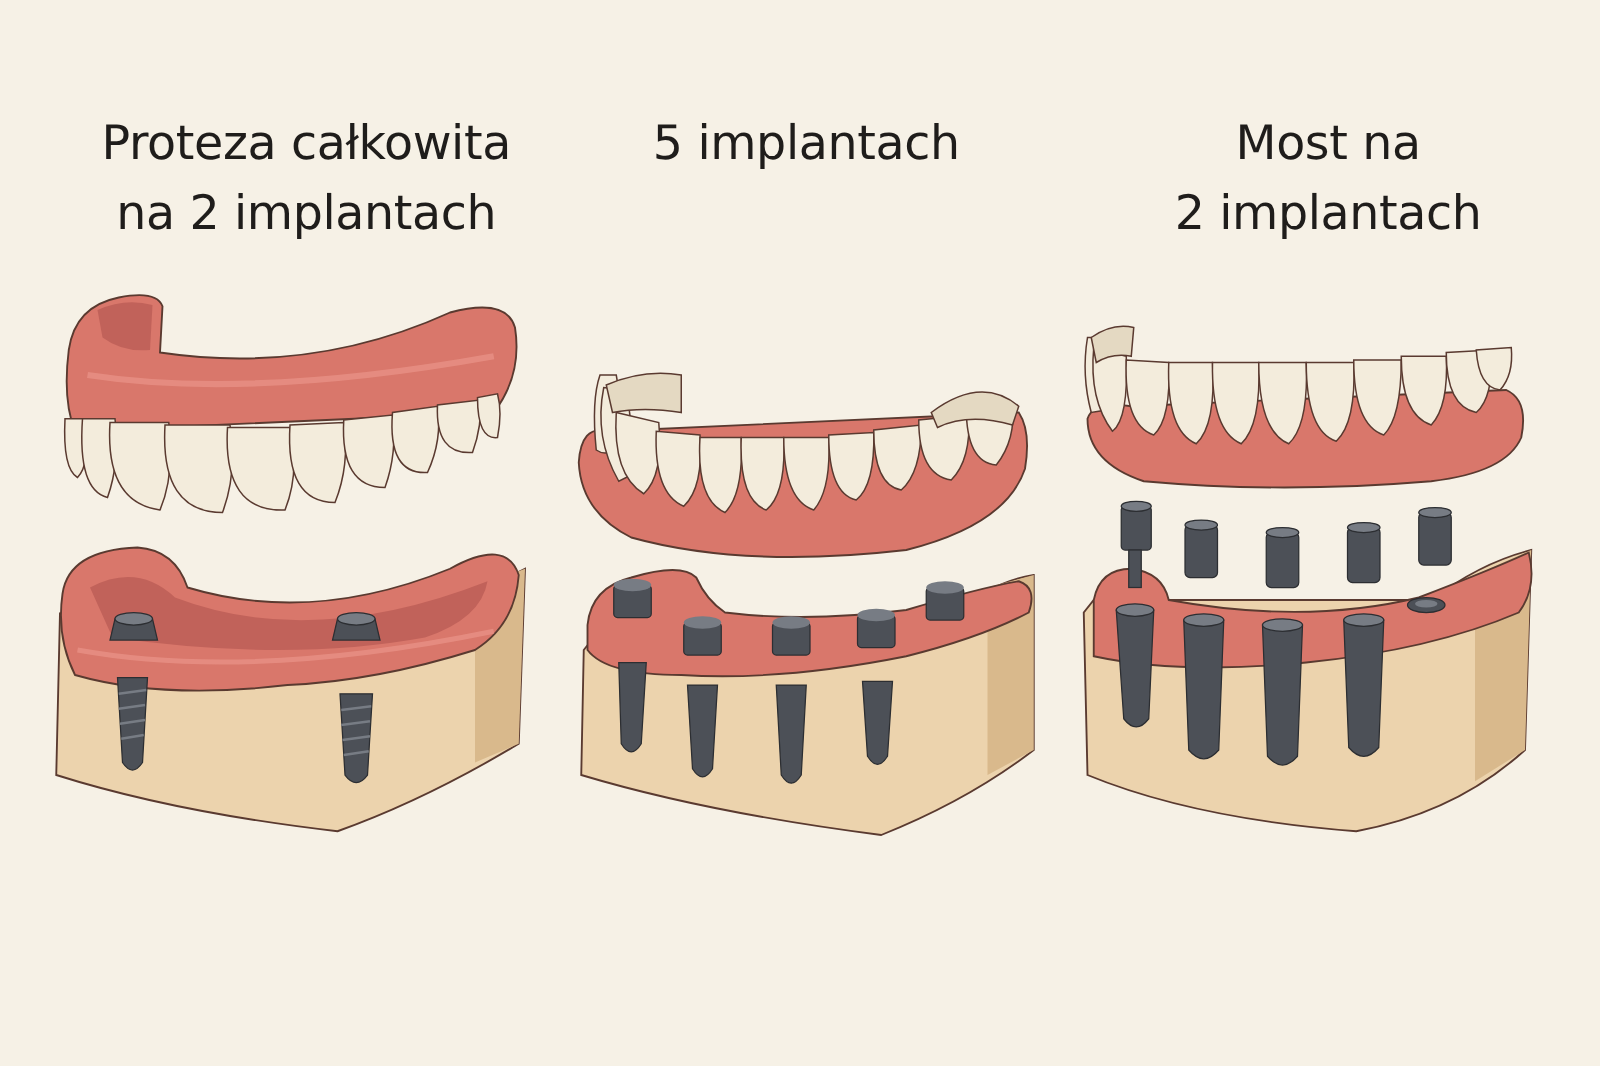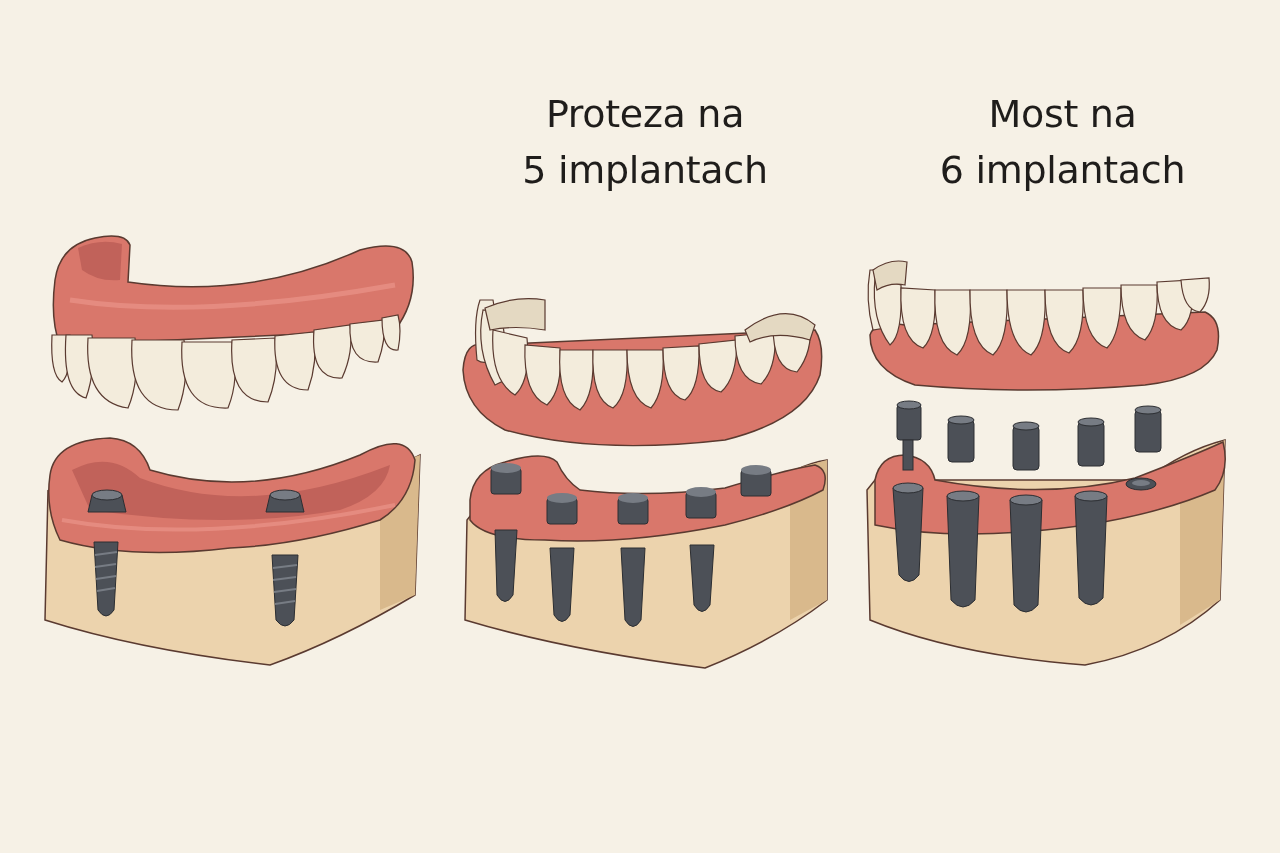--- a/index.html
+++ b/index.html
@@ -16,20 +16,24 @@
     font-size: 38px; line-height: 56px; font-weight: normal;
     letter-spacing: -0.3px;
   }
   .title span { display: block; }
   svg { position: absolute; left: 0; top: 0; overflow: visible; }
 </style>
 </head>
 <body>
 
 <div class="panel" style="left:0; width:490px;">
+  <div class="title">
+    <span>Proteza całkowita</span>
+    <span>na 2 implantach</span>
+  </div>
   <svg width="490" height="853">
 
     <g>
       <path d="M55,280 Q60,245 95,238 Q125,232 130,245 L128,282 Q250,300 360,250 Q405,238 412,262 Q418,300 395,330 L60,345 Q50,320 55,280 Z" fill="#d9776b" stroke="#5a3a30" stroke-width="1.5"></path>
       <path d="M78,248 Q100,238 122,244 L120,280 Q98,282 82,270 Z" fill="#c1625a"></path>
       <path d="M70,300 Q200,320 395,285" stroke="#ec9a8e" stroke-width="5" fill="none" opacity="0.6"></path>
 
       <g fill="#f3ecdc" stroke="#5a3a30" stroke-width="1.2">
         <path d="M52,335 Q50,375 62,382 Q72,372 70,335 Z"></path>
         <path d="M66,335 Q62,392 86,398 Q96,370 92,335 Z"></path>
@@ -72,21 +76,20 @@
           <line x1="275" y1="604" x2="295" y2="601"></line>
         </g>
       <path d="M270,495 L300,495 L304,512 L266,512 Z"></path>
       <ellipse cx="285" cy="495" rx="15" ry="5" fill="#777c84"></ellipse>
     </g>
   </svg>
 </div>
 
 <div class="panel" style="left:445px; width:400px;">
   <div class="title">
-    <span>Proteza na</span>
     <span>5 implantach</span>
   </div>
   <svg width="400" height="853">
     <g>
       <path d="M18,370 Q20,340 40,345 L370,330 Q380,345 375,375 Q360,420 280,440 Q150,455 60,430 Q20,410 18,370 Z" fill="#d9776b" stroke="#5a3a30" stroke-width="1.5"></path>
       <g fill="#f3ecdc" stroke="#5a3a30" stroke-width="1.2">
         <path d="M35,300 Q28,320 32,360 Q44,368 52,350 Q52,320 48,300 Z"></path>
         <path d="M38,310 Q30,350 50,385 L60,380 Q62,335 55,312 Z"></path>
         <path d="M48,330 Q45,380 70,395 Q86,380 82,338 Z"></path>
         <path d="M80,345 Q78,395 102,405 Q118,390 115,348 Z"></path>
@@ -130,21 +133,21 @@
     <g>
       <rect x="296" y="470" width="30" height="26" rx="3" fill="#4c5057" stroke="#2c2e32"></rect>
       <ellipse cx="311" cy="470" rx="15" ry="5" fill="#777c84"></ellipse>
     </g>
   </svg>
 </div>
 
 <div class="panel" style="left:845px; width:435px;">
   <div class="title">
     <span>Most na</span>
-    <span>6 implantach</span>
+    <span>2 implantach</span>
   </div>
   <svg width="435" height="853">
     <g>
       <path d="M25,335 Q30,320 60,325 L360,312 Q378,320 372,350 Q360,378 300,385 Q180,395 70,385 Q25,370 25,335 Z" fill="#d9776b" stroke="#5a3a30" stroke-width="1.5"></path>
       <g fill="#f3ecdc" stroke="#5a3a30" stroke-width="1.2">
         <path d="M25,270 Q20,300 28,330 L40,328 Q40,295 42,270 Z"></path>
         <path d="M30,278 Q26,320 45,345 Q58,335 56,285 Z"></path>
         <path d="M56,288 Q54,340 78,348 Q92,335 90,290 Z"></path>
         <path d="M90,290 Q88,345 112,355 Q128,340 125,290 Z"></path>
         <path d="M125,290 Q124,345 148,355 Q164,340 162,290 Z"></path>

